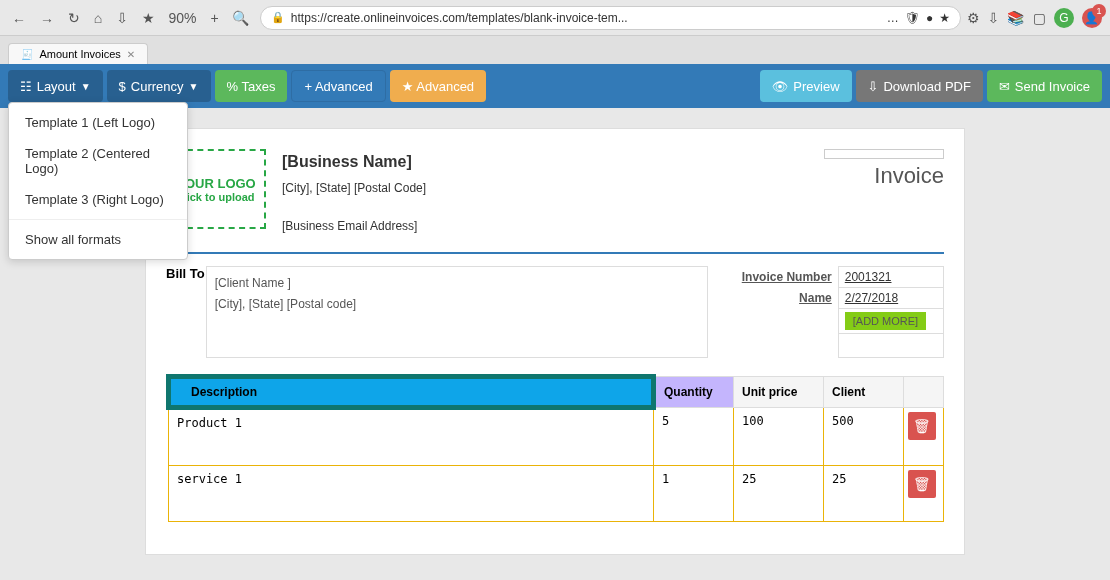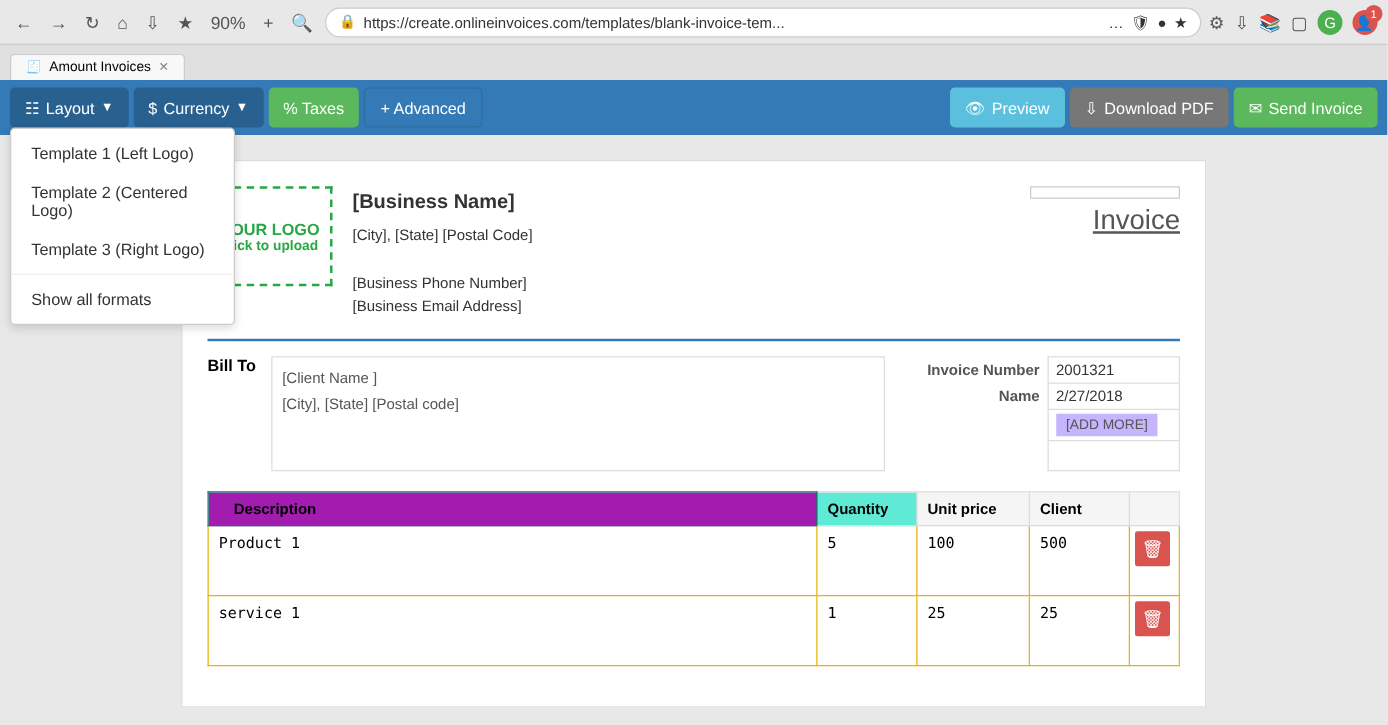--- a/index.html
+++ b/index.html
@@ -157,50 +157,50 @@
       display: flex;
       flex-direction: column;
       align-items: flex-end;
     }
     .invoice-number-box {
       border: 1px solid #ccc;
       padding: 4px 20px;
       margin-bottom: 4px;
       min-width: 120px;
     }
-    .invoice-title { font-size: 22px; color: #555; text-align: right; text-decoration: underline; }
+    .invoice-title { font-size: 22px; color: #555; text-align: right; }
 
     
     .invoice-divider { border: none; border-top: 2px solid #337ab7; margin: 12px 0; }
 
     
     .billing-section {
       display: flex;
       justify-content: space-between;
       margin-bottom: 16px;
       gap: 16px;
     }
-    .bill-to { display: flex; gap: 12px; flex: 1; }
+    .bill-to { display: flex; gap: 1px; flex: 1; }
     .bill-to-label { font-weight: bold; font-size: 13px; white-space: nowrap; }
     .bill-to-info {
       border: 1px solid #ddd;
       padding: 6px 8px;
       font-size: 12px;
       color: #555;
       line-height: 1.7;
       flex: 1;
       min-height: 70px;
     }
     .invoice-meta { min-width: 220px; }
     .meta-table { width: 100%; border-collapse: collapse; font-size: 12px; }
-    .meta-table td { padding: 3px 6px; }
+    .meta-table td { padding: 3px 6px; text-decoration: underline; }
     .meta-table td:first-child { color: #555; text-align: right; font-weight: bold; }
     .meta-table td:last-child { border: 1px solid #ddd; min-width: 90px; color: #333; }
     .add-more-btn {
-      background: #c4b5fd;
+      background: #84cc16;
       border: none;
       font-size: 11px;
       padding: 3px 8px;
       cursor: pointer;
       color: #555;
     }
     .meta-empty-row td:last-child { border: 1px solid #ddd; height: 24px; }
 
     
     .items-table { width: 100%; border-collapse: collapse; margin-bottom: 12px; }
@@ -311,20 +311,23 @@
   </button>
 
   <button class="toolbar-btn btn-taxes">
     <span>% Taxes</span>
   </button>
 
   <button class="toolbar-btn btn-discounts">
     <span>+ Advanced</span>
   </button>
 
+  <button class="toolbar-btn btn-advanced">
+    <span>★ Advanced</span>
+  </button>
 
   <div class="toolbar-spacer"></div>
 
   <button class="toolbar-btn btn-preview">
     <span>👁</span>
     <span>Preview</span>
   </button>
 
   <button class="toolbar-btn btn-download">
     <span>⇩</span>
@@ -344,21 +347,20 @@
       <div class="invoice-header">
         <div class="logo-section">
           <div class="logo-box">
             <span class="logo-text">YOUR LOGO</span>
             <span>click to upload</span>
           </div>
           <div class="business-info">
             <div class="business-name">[Business Name]</div>
             <div>[City], [State] [Postal Code]</div>
             <br>
-            <div>[Business Phone Number]</div>
             <div>[Business Email Address]</div>
           </div>
         </div>
         <div class="invoice-title-section">
           <div class="invoice-number-box"></div>
           <div class="invoice-title">Invoice</div>
         </div>
       </div>
 
       <hr class="invoice-divider">
@@ -394,22 +396,22 @@
             </tr>
           </tbody>
             </table>
         </div>
       </div>
 
       <table class="items-table">
         <thead>
 
           <tr>
-            <th style="background:#a21caf;border:1px solid #0f766e;font-weight:bold;font-size:12px;padding:6px 20px;text-align:left;">Description</th>
-            <th style="background:#5eead4;border:1px solid #ddd;font-weight:bold;font-size:12px;padding:6px 8px;text-align:left;width:80px;">Quantity</th>
+            <th style="background:#0ea5e9;border:5px solid #0f766e;font-weight:bold;font-size:12px;padding:6px 20px;text-align:left;">Description</th>
+            <th style="background:#c4b5fd;border:1px solid #ddd;font-weight:bold;font-size:12px;padding:6px 8px;text-align:left;width:80px;">Quantity</th>
             <th style="background:#f5f5f5;border:1px solid #ddd;font-weight:bold;font-size:12px;padding:6px 8px;text-align:left;width:90px;">Unit price</th>
             <th style="background:#f5f5f5;border:1px solid #ddd;font-weight:bold;font-size:12px;padding:6px 8px;text-align:left;width:80px;">Client</th>
             <th style="background:#f5f5f5;border:1px solid #ddd;width:40px;"></th>
           </tr>
         </thead>
         <tbody id="items-tbody">
             <tr>
       <td>
         <textarea class="cell-input" style="">Product 1</textarea>
       </td>

